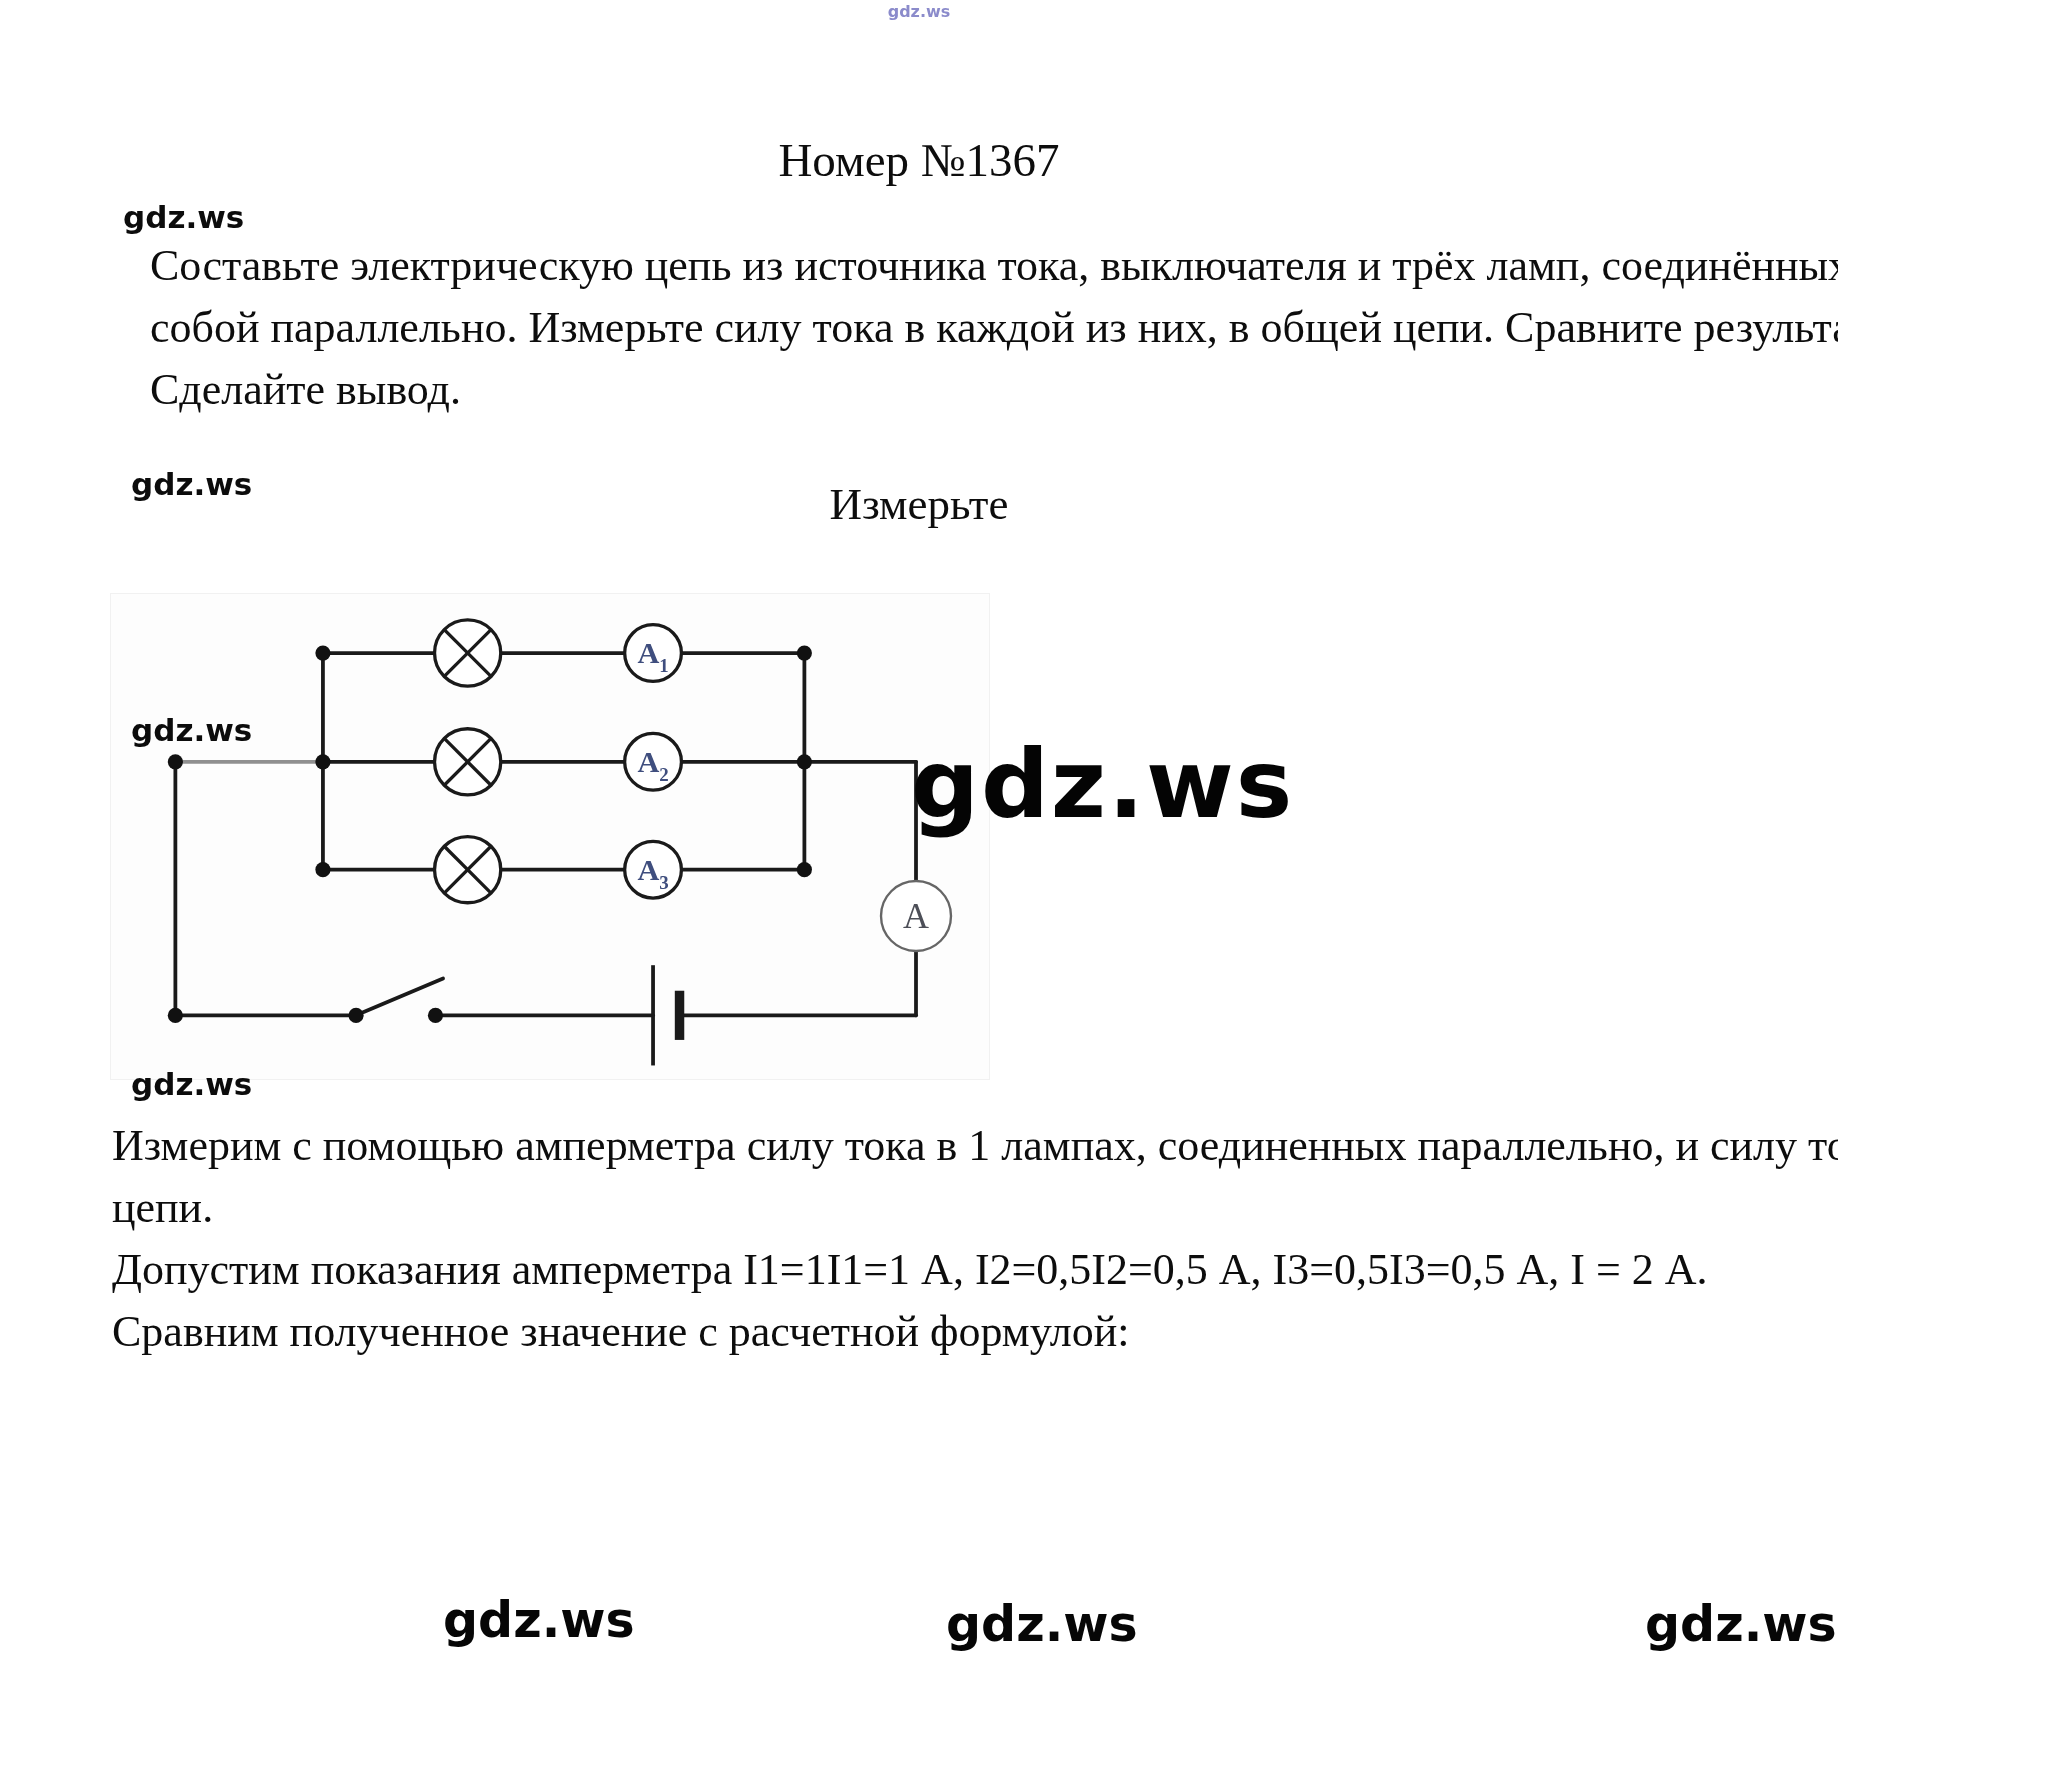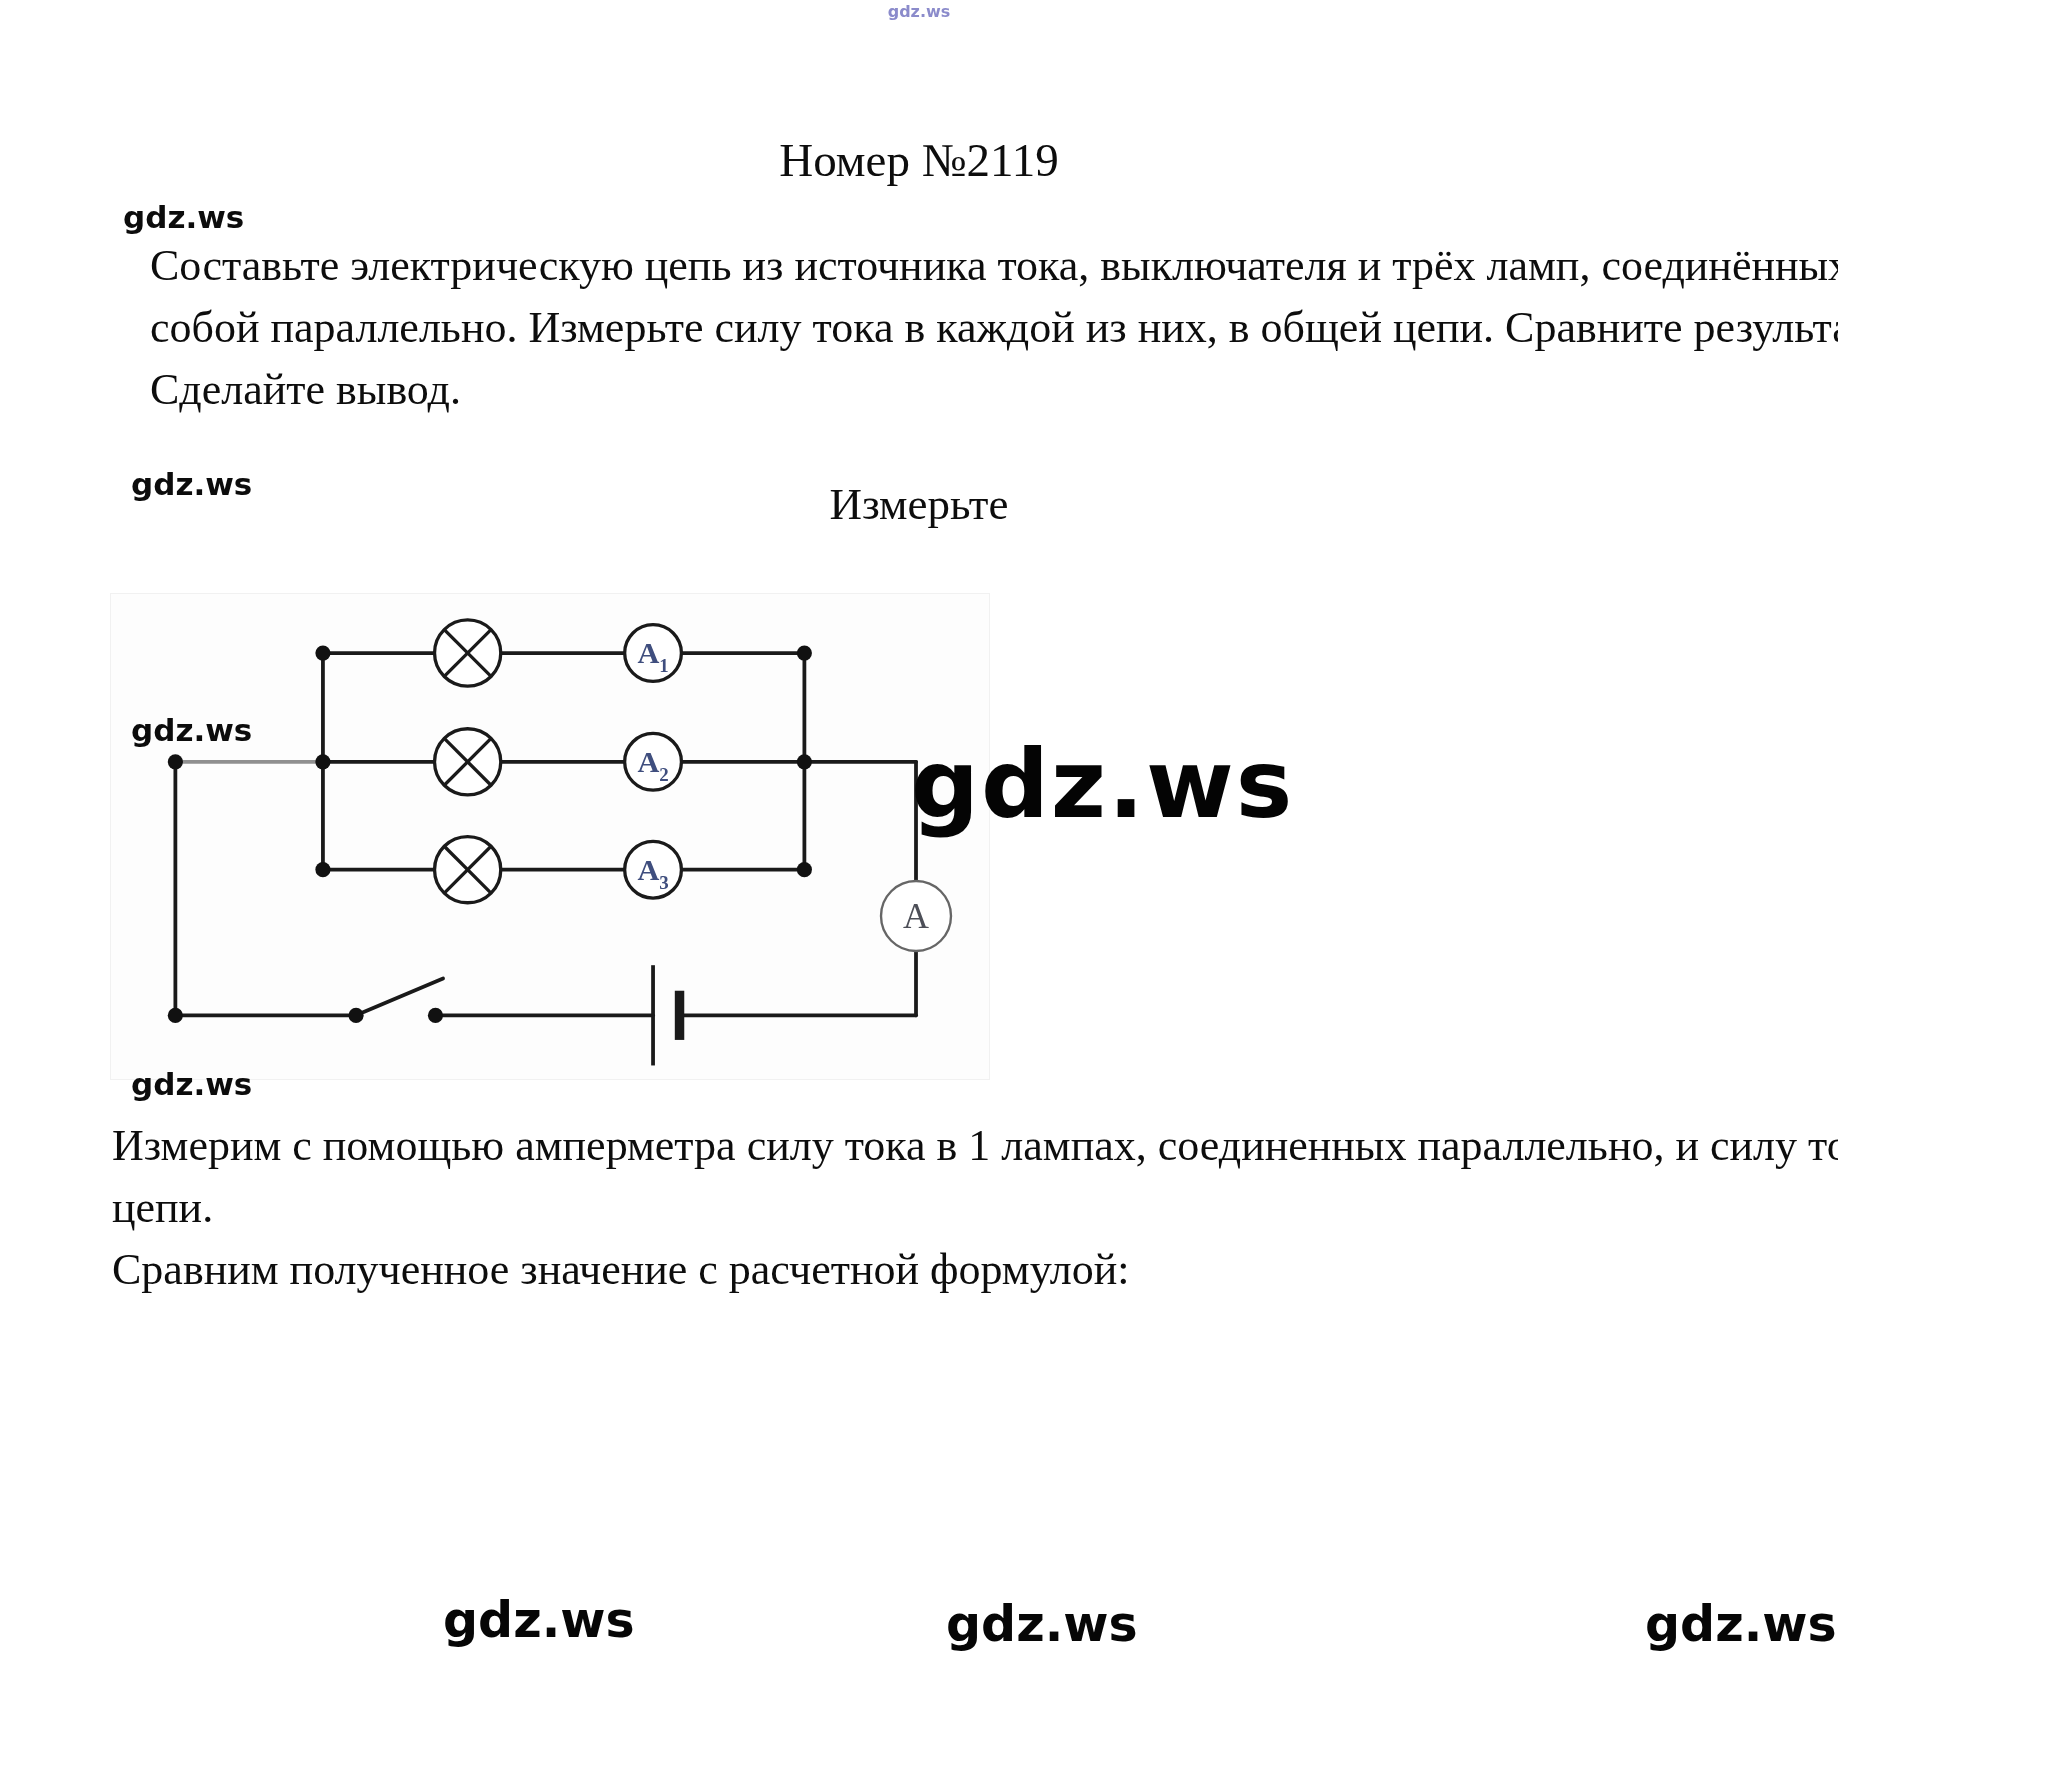--- a/index.html
+++ b/index.html
@@ -88,21 +88,21 @@
   .bottom-wm-2{left:946px; top:1596px;}
   .bottom-wm-3{left:1645px; top:1596px;}
 </style>
 </head>
 <body>
 
 <div class="page">
 
   <div class="top-watermark">gdz.ws</div>
 
-  <div class="title">Номер №2119</div>
+  <div class="title">Номер №1367</div>
 
   <div class="wm wm-1">gdz.ws</div>
 
   <div class="problem">Составьте электрическую цепь из источника тока, выключателя и трёх ламп, соединённых между собой параллельно. Измерьте силу тока в каждой из них, в общей цепи. Сравните результаты. Сделайте вывод.</div>
 
   <div class="wm wm-2">gdz.ws</div>
 
   <div class="solution-heading">Измерьте</div>
 
   <div class="diagram-bg"></div>
@@ -197,20 +197,21 @@
       <circle cx="342" cy="443" r="8"></circle>
     </g>
   </svg>
 
   <div class="big-watermark">gdz.ws</div>
 
   <div class="wm wm-4">gdz.ws</div>
 
   <div class="solution-text">
     <p>Измерим с помощью амперметра силу тока в 1 лампах, соединенных параллельно, и силу тока в цепи.</p>
+    <p>Допустим показания амперметра I1=1I1=1 А, I2=0,5I2=0,5 А, I3=0,5I3=0,5 А, I = 2 А.</p>
     <p>Сравним полученное значение с расчетной формулой:</p>
   </div>
 
   <div class="bottom-wm bottom-wm-1">gdz.ws</div>
   <div class="bottom-wm bottom-wm-2">gdz.ws</div>
   <div class="bottom-wm bottom-wm-3">gdz.ws</div>
 
 </div>
 
 

